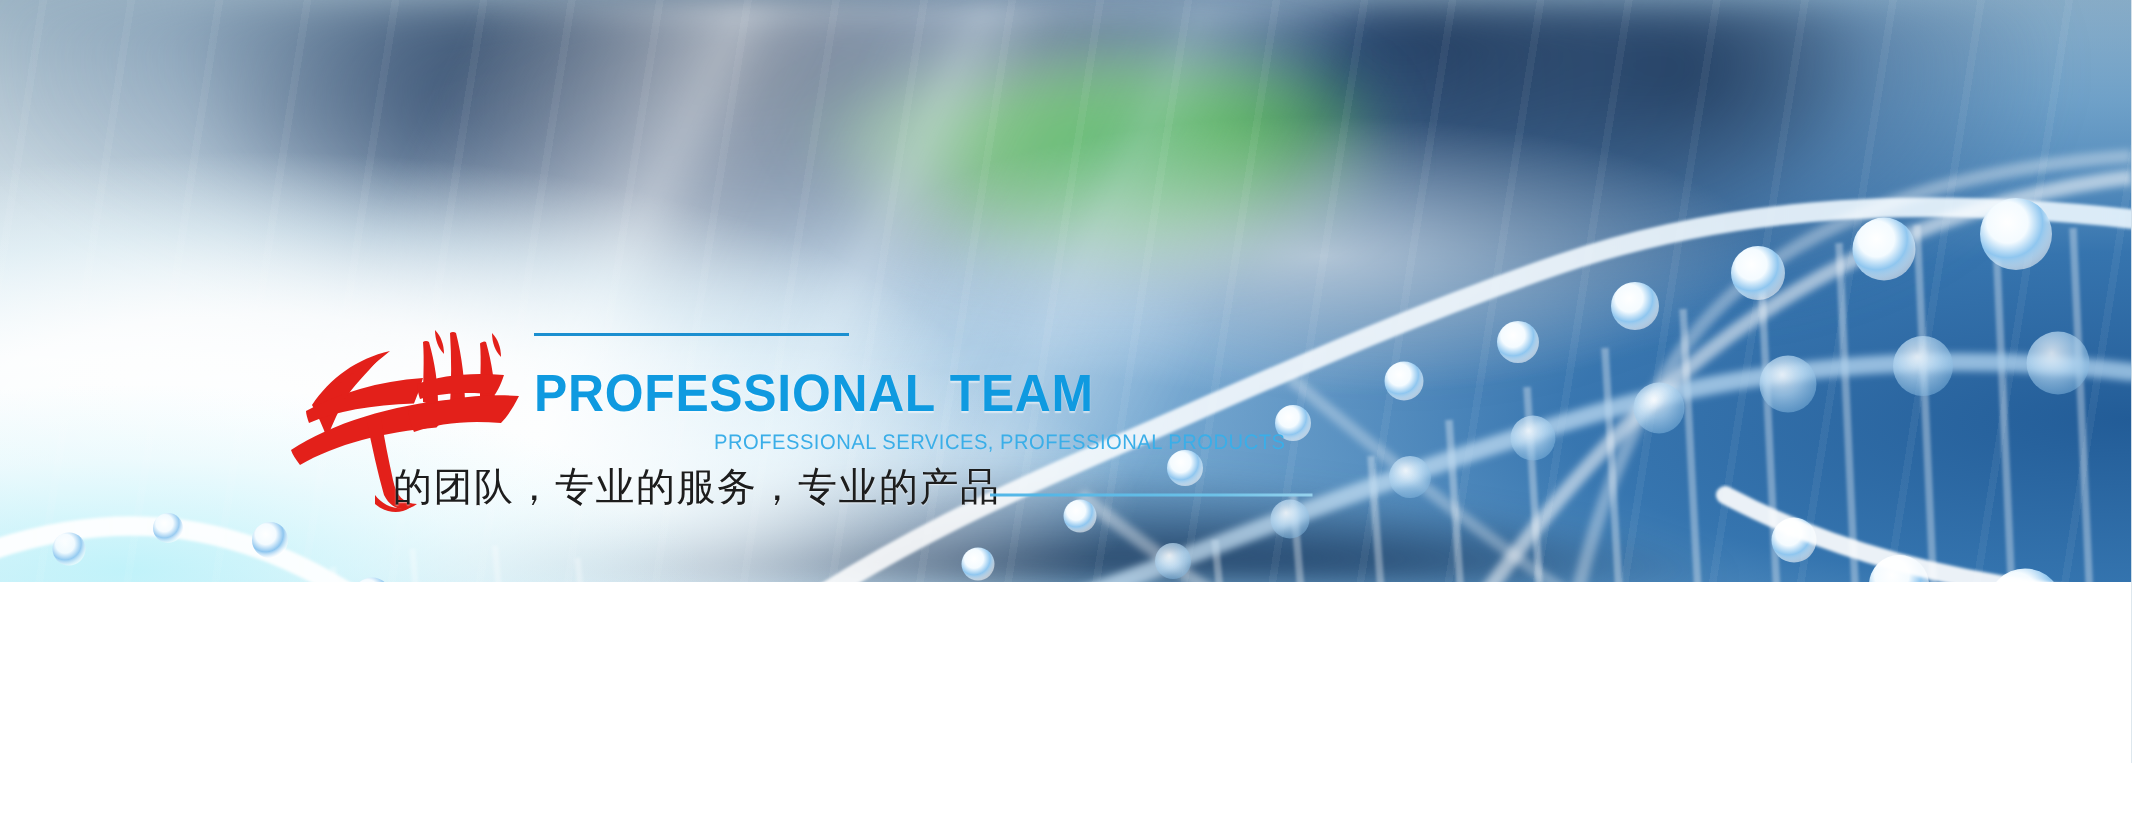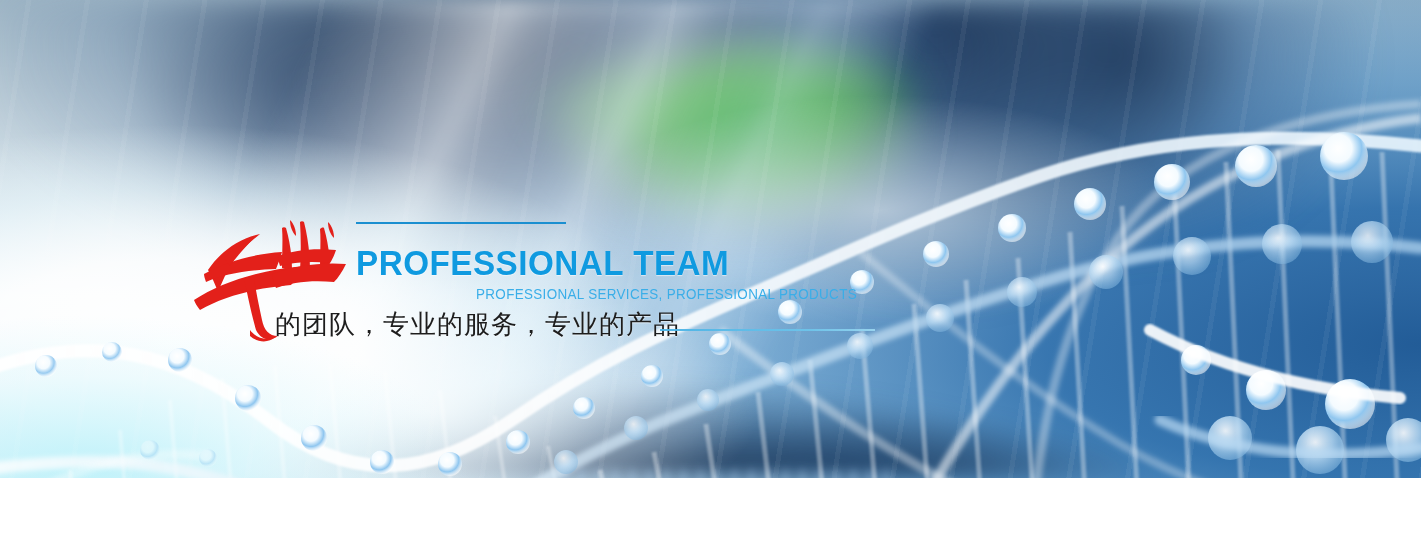--- a/index.html
+++ b/index.html
@@ -1,20 +1,20 @@
 <!DOCTYPE html>
 <html><head>
 <meta charset="utf-8">
 <style>
   html,body{margin:0;padding:0;background:#fff;}
   body{font-family:"Liberation Sans",sans-serif;}
 
   #banner{
     position:relative;
-    width:1421px;height:478px;
+    width:1421px;height:388px;
     overflow:hidden;
     background:#bcd0dd;
   }
 
   
   .bg{position:absolute;inset:0;}
 
   
   .bg-base{
     background:
@@ -116,21 +116,21 @@
   .subtitle{
     position:absolute;left:476px;top:286px;
     font-size:14px;font-weight:normal;
     letter-spacing:.35px;
     color:#3aaee8;
     font-family:"Liberation Sans",sans-serif;
     white-space:nowrap;
     transform:scaleX(.96);transform-origin:left center;
   }
   .cn{
-    position:absolute;left:275px;top:307px;
+    position:absolute;left:262px;top:307px;
     font-size:26px;
     letter-spacing:1px;
     color:#1d1d1d;
     font-family:"DejaVu Sans","Liberation Sans",sans-serif;
     white-space:nowrap;
     text-shadow:0 1px 1px rgba(255,255,255,.6);
   }
   .rule-bottom{
     position:absolute;left:660px;top:329px;
     width:215px;height:2px;

